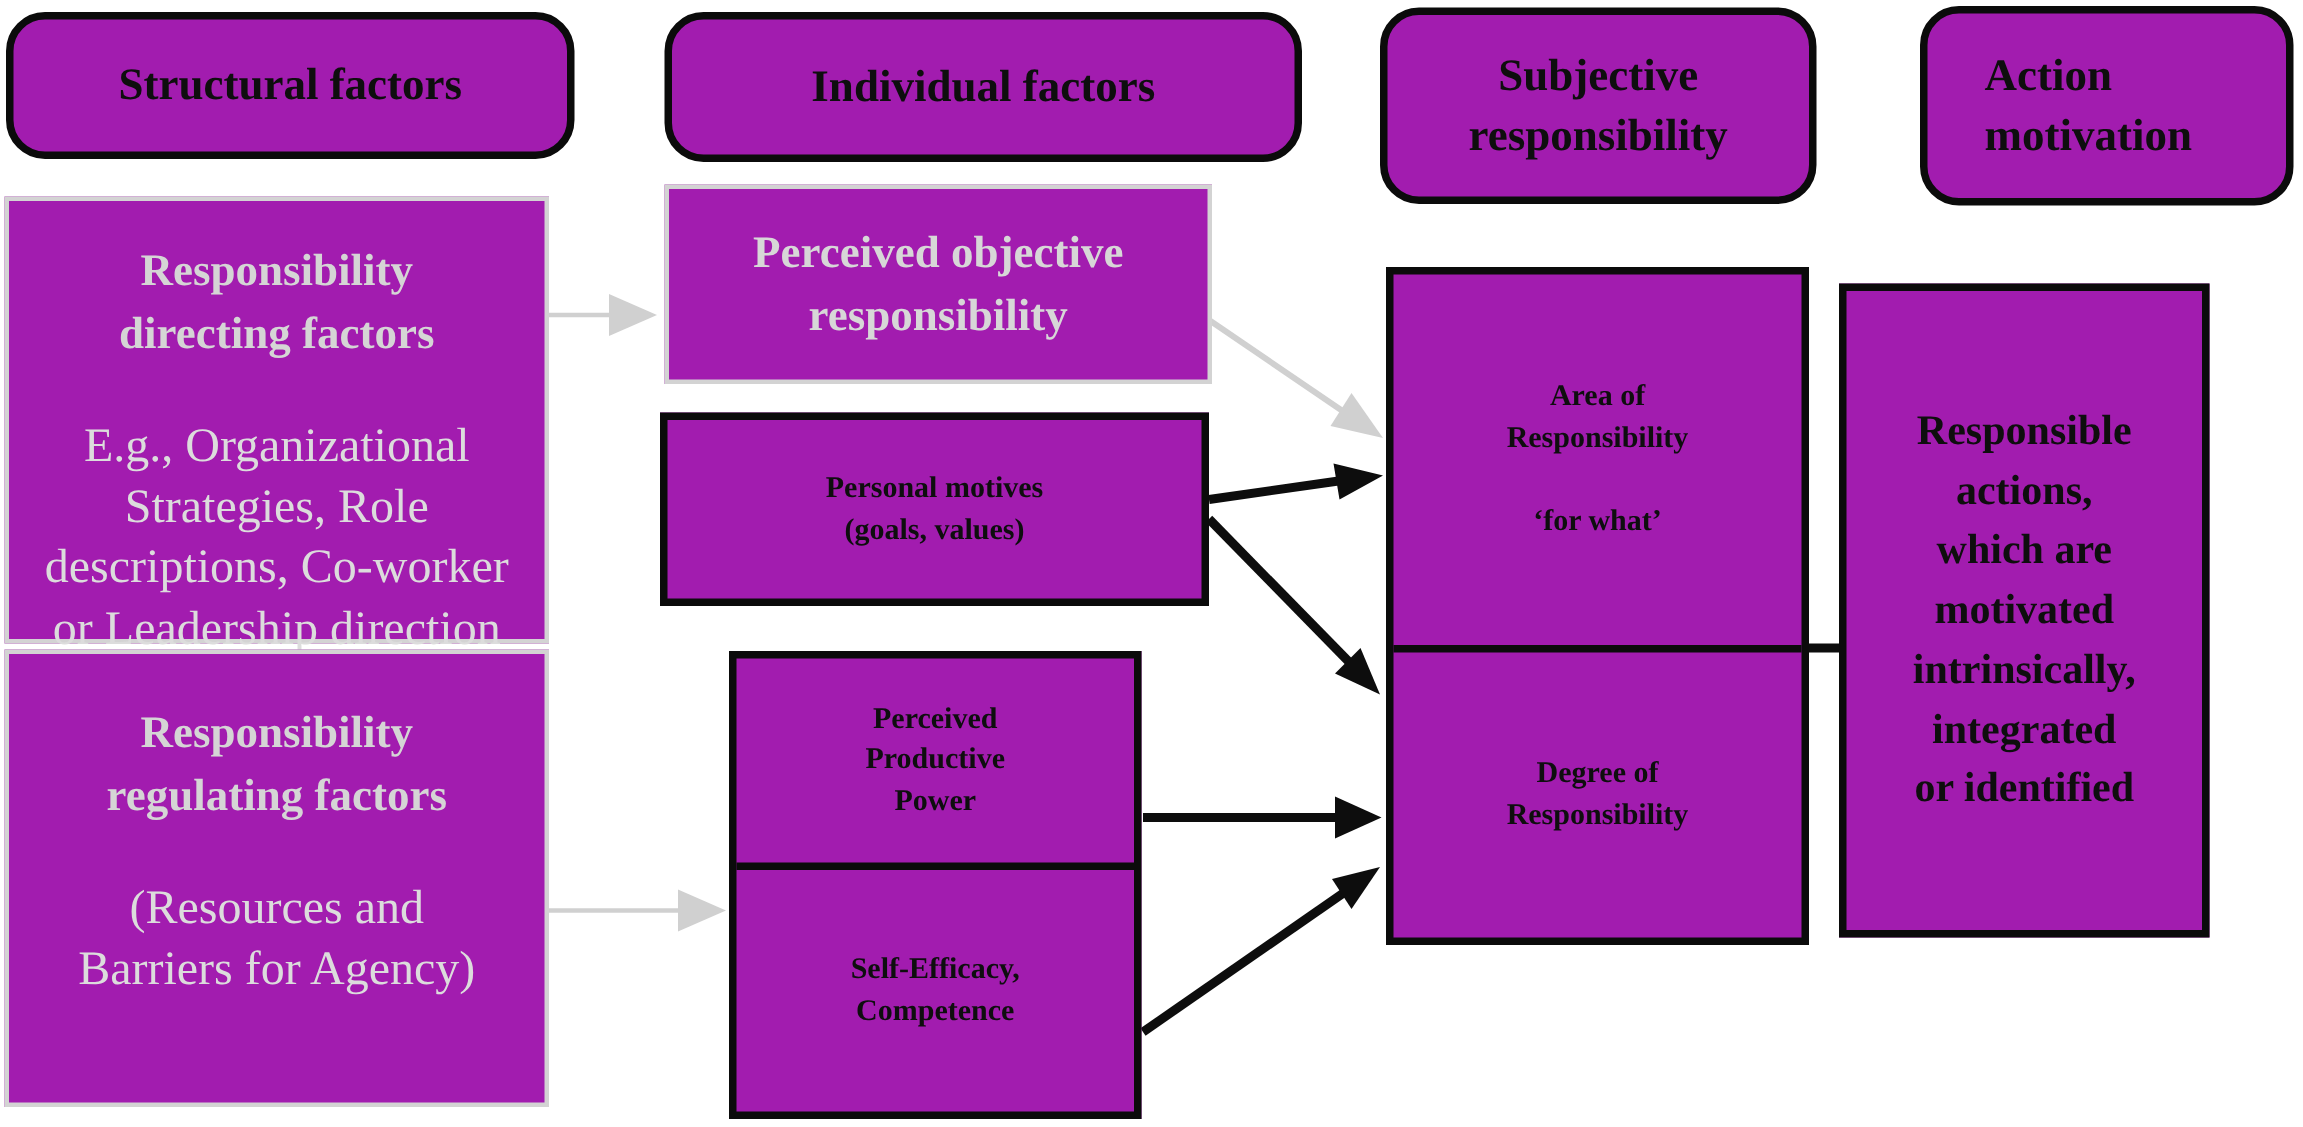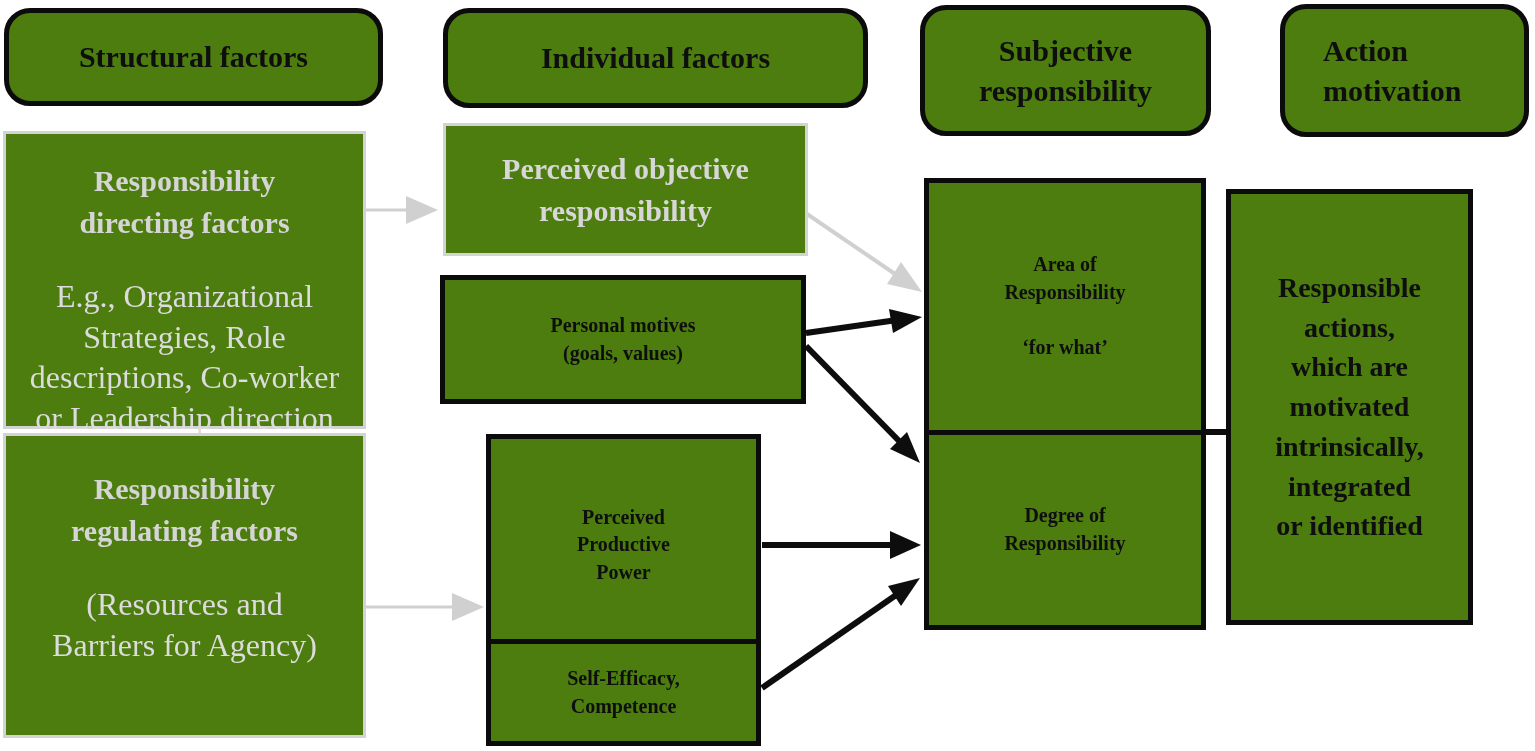--- a/index.html
+++ b/index.html
@@ -1,21 +1,21 @@
 <!DOCTYPE html>
 <html><head>
 <meta charset="utf-8">
 <style>
   html,body { margin:0; padding:0; background:#ffffff; }
   #canvas {
     position:relative; width:1535px; height:751px; background:#ffffff;
     font-family:"Liberation Serif","DejaVu Serif",serif; overflow:hidden;
   }
   .box {
-    position:absolute; box-sizing:border-box; background:#4d7c0f;
+    position:absolute; box-sizing:border-box; background:#a21caf;
     display:flex; align-items:center; justify-content:center;
     text-align:center; white-space:pre-line;
   }
   .hdr {
     border:5px solid #0b0b0b; border-radius:26px;
     font-weight:bold; font-size:30px; line-height:1.33; color:#0e0e0e;
   }
   .hdr-left { justify-content:flex-start; text-align:left; padding-left:38px; }
   .graybox { border:3px solid #d3d3d3; }
   .gray-col { flex-direction:column; justify-content:flex-start; }
@@ -31,21 +31,21 @@
   #h-individual { left:443px; top:8px;  width:425px; height:100px; }
   #h-subjective { left:920px; top:5px;  width:291px; height:131px; }
   #h-action     { left:1280px;top:4px;  width:249px; height:133px; }
   #b-directing  { left:3px;   top:131px; width:363px; height:298px; padding-top:26px; }
   #b-regulating { left:3px;   top:433px; width:363px; height:305px; padding-top:32px; }
   #b-perceived  { left:443px; top:123px; width:365px; height:133px; }
   #b-motives    { left:440px; top:275px; width:366px; height:129px; }
   #b-power-se   { left:486px; top:434px; width:275px; height:312px; }
   #b-area-deg   { left:924px; top:178px; width:282px; height:452px; }
   #b-actions    { left:1226px;top:189px; width:247px; height:436px; font-size:28px; line-height:1.42; }
-  #cell-power  { height:188px; flex:none;margin-top:12px; }
+  #cell-power  { height:136px; flex:none; }
   #cell-se     { flex:1; }
   #cell-area   { height:247px; flex:none; }
   #cell-degree { flex:1; }
   #arrow-layer { position:absolute; left:0; top:0; width:1535px; height:751px; pointer-events:none; }
 </style>
 </head>
 <body>
 
 <div id="canvas">
 

